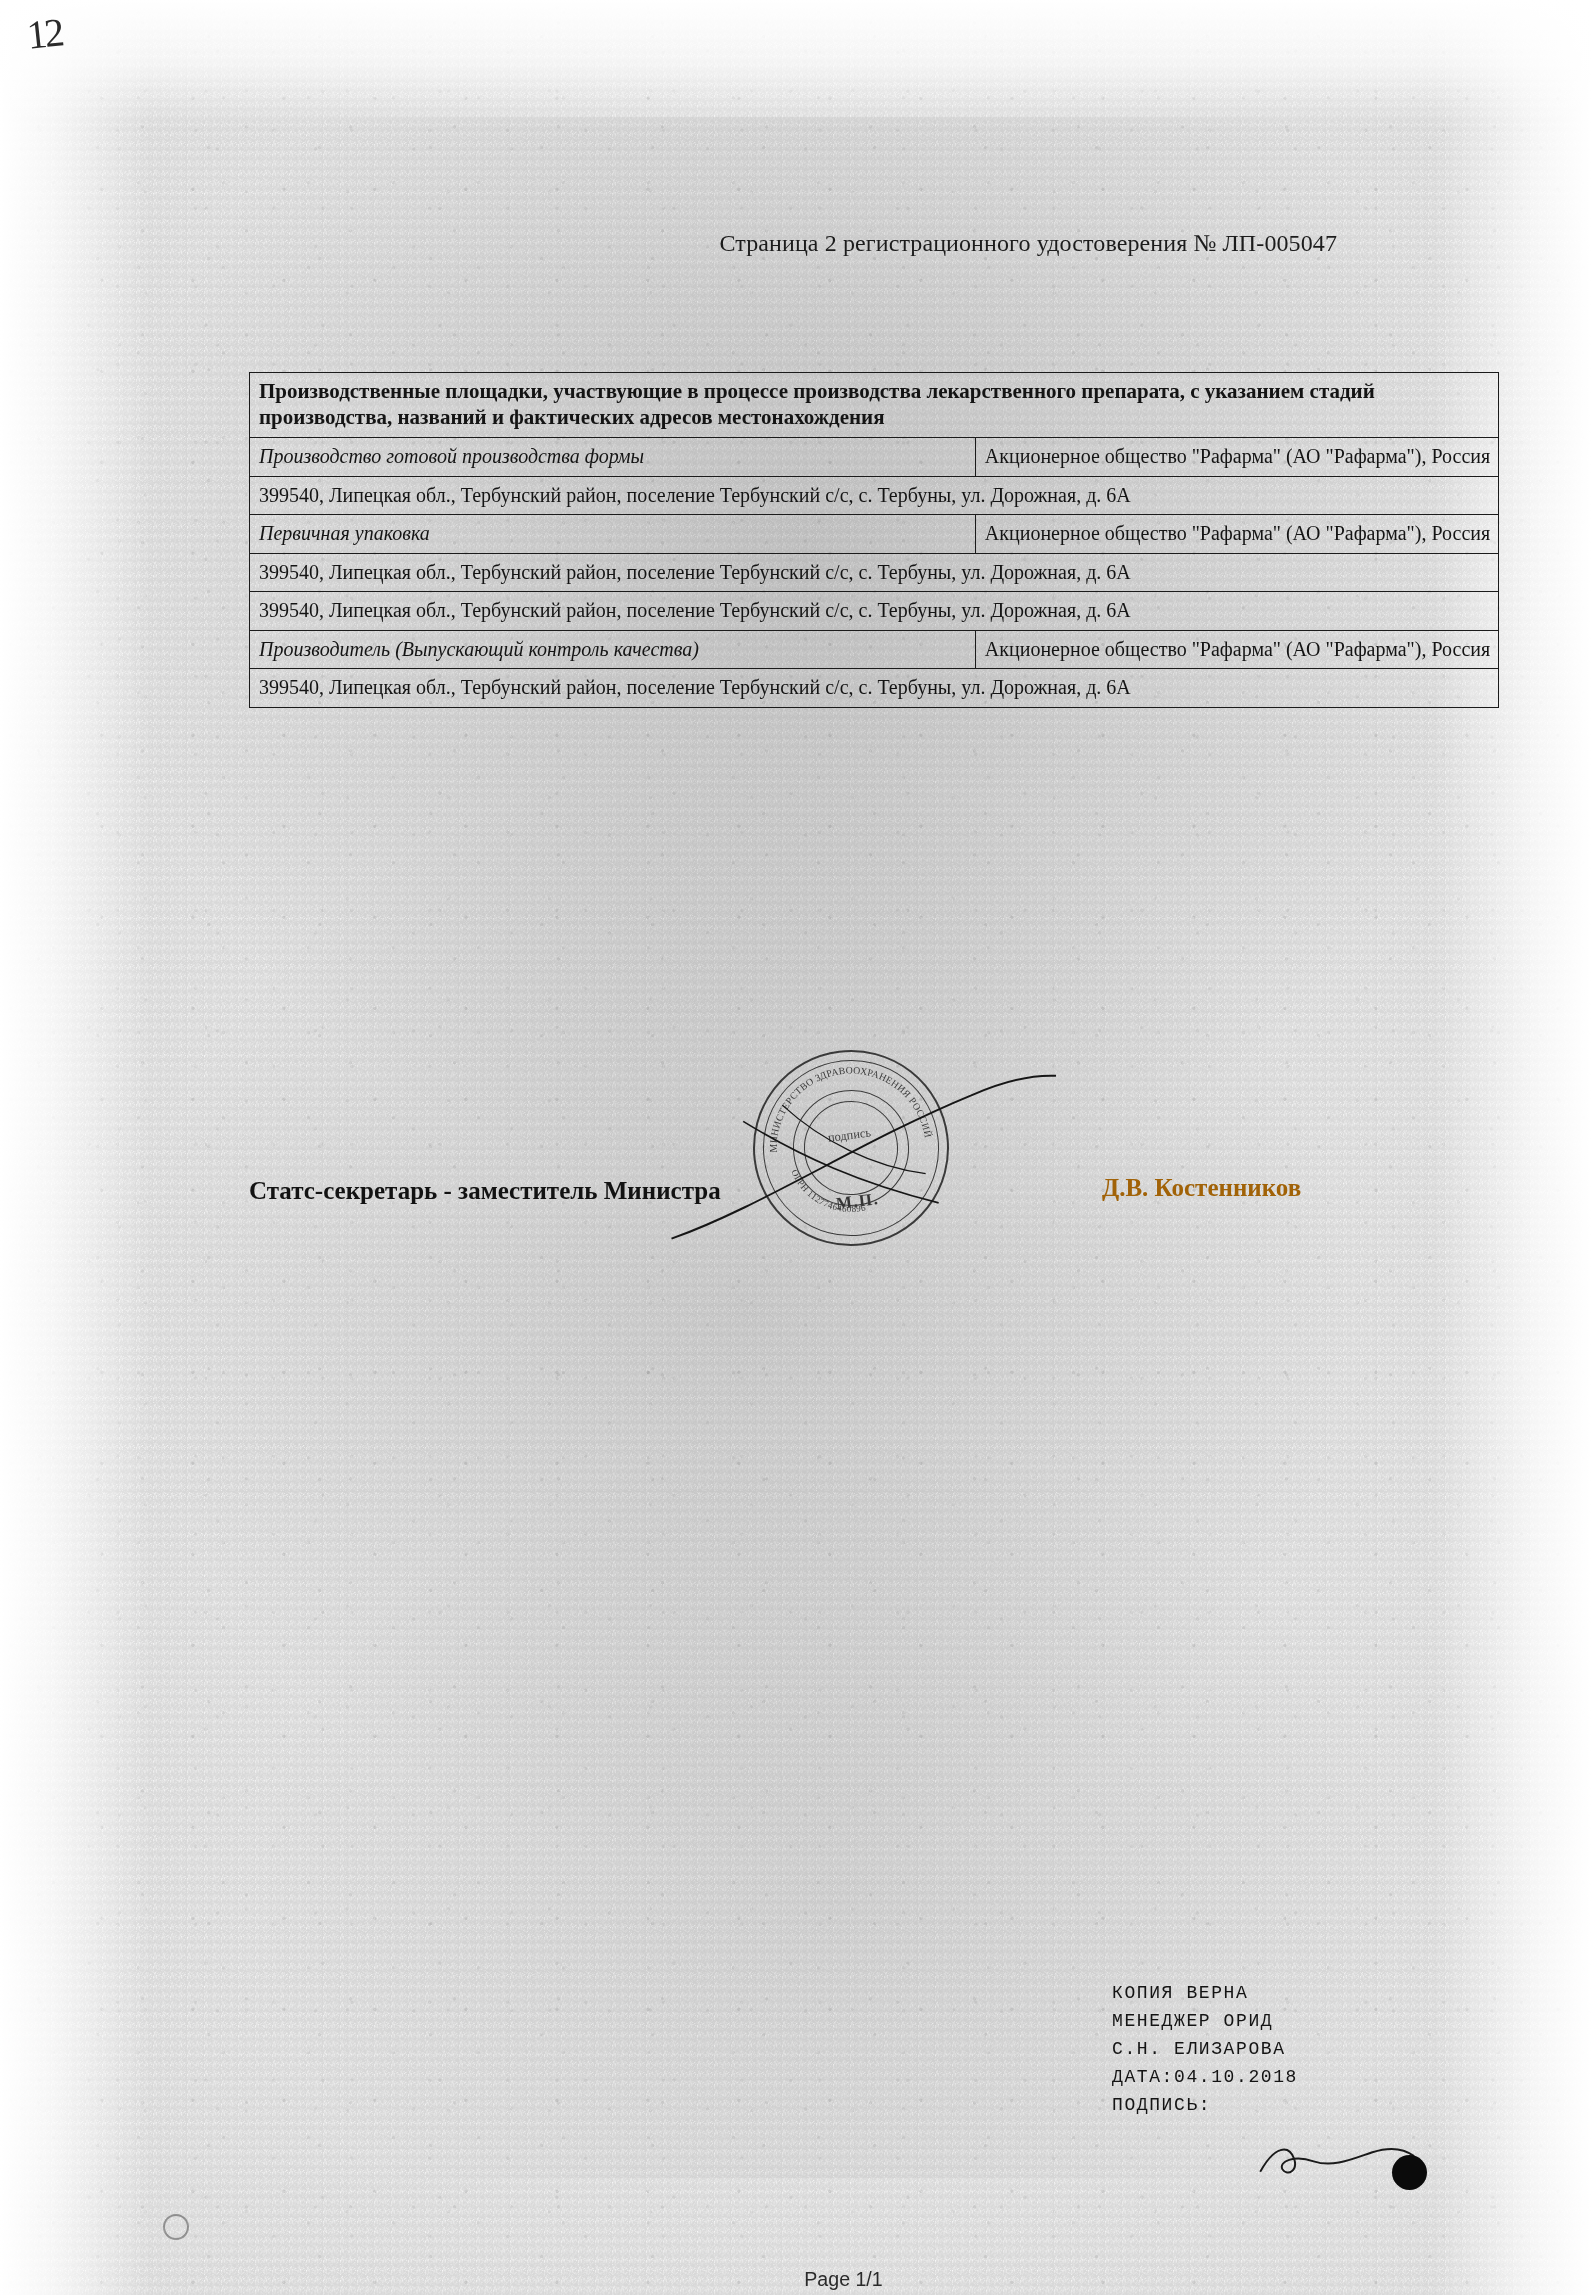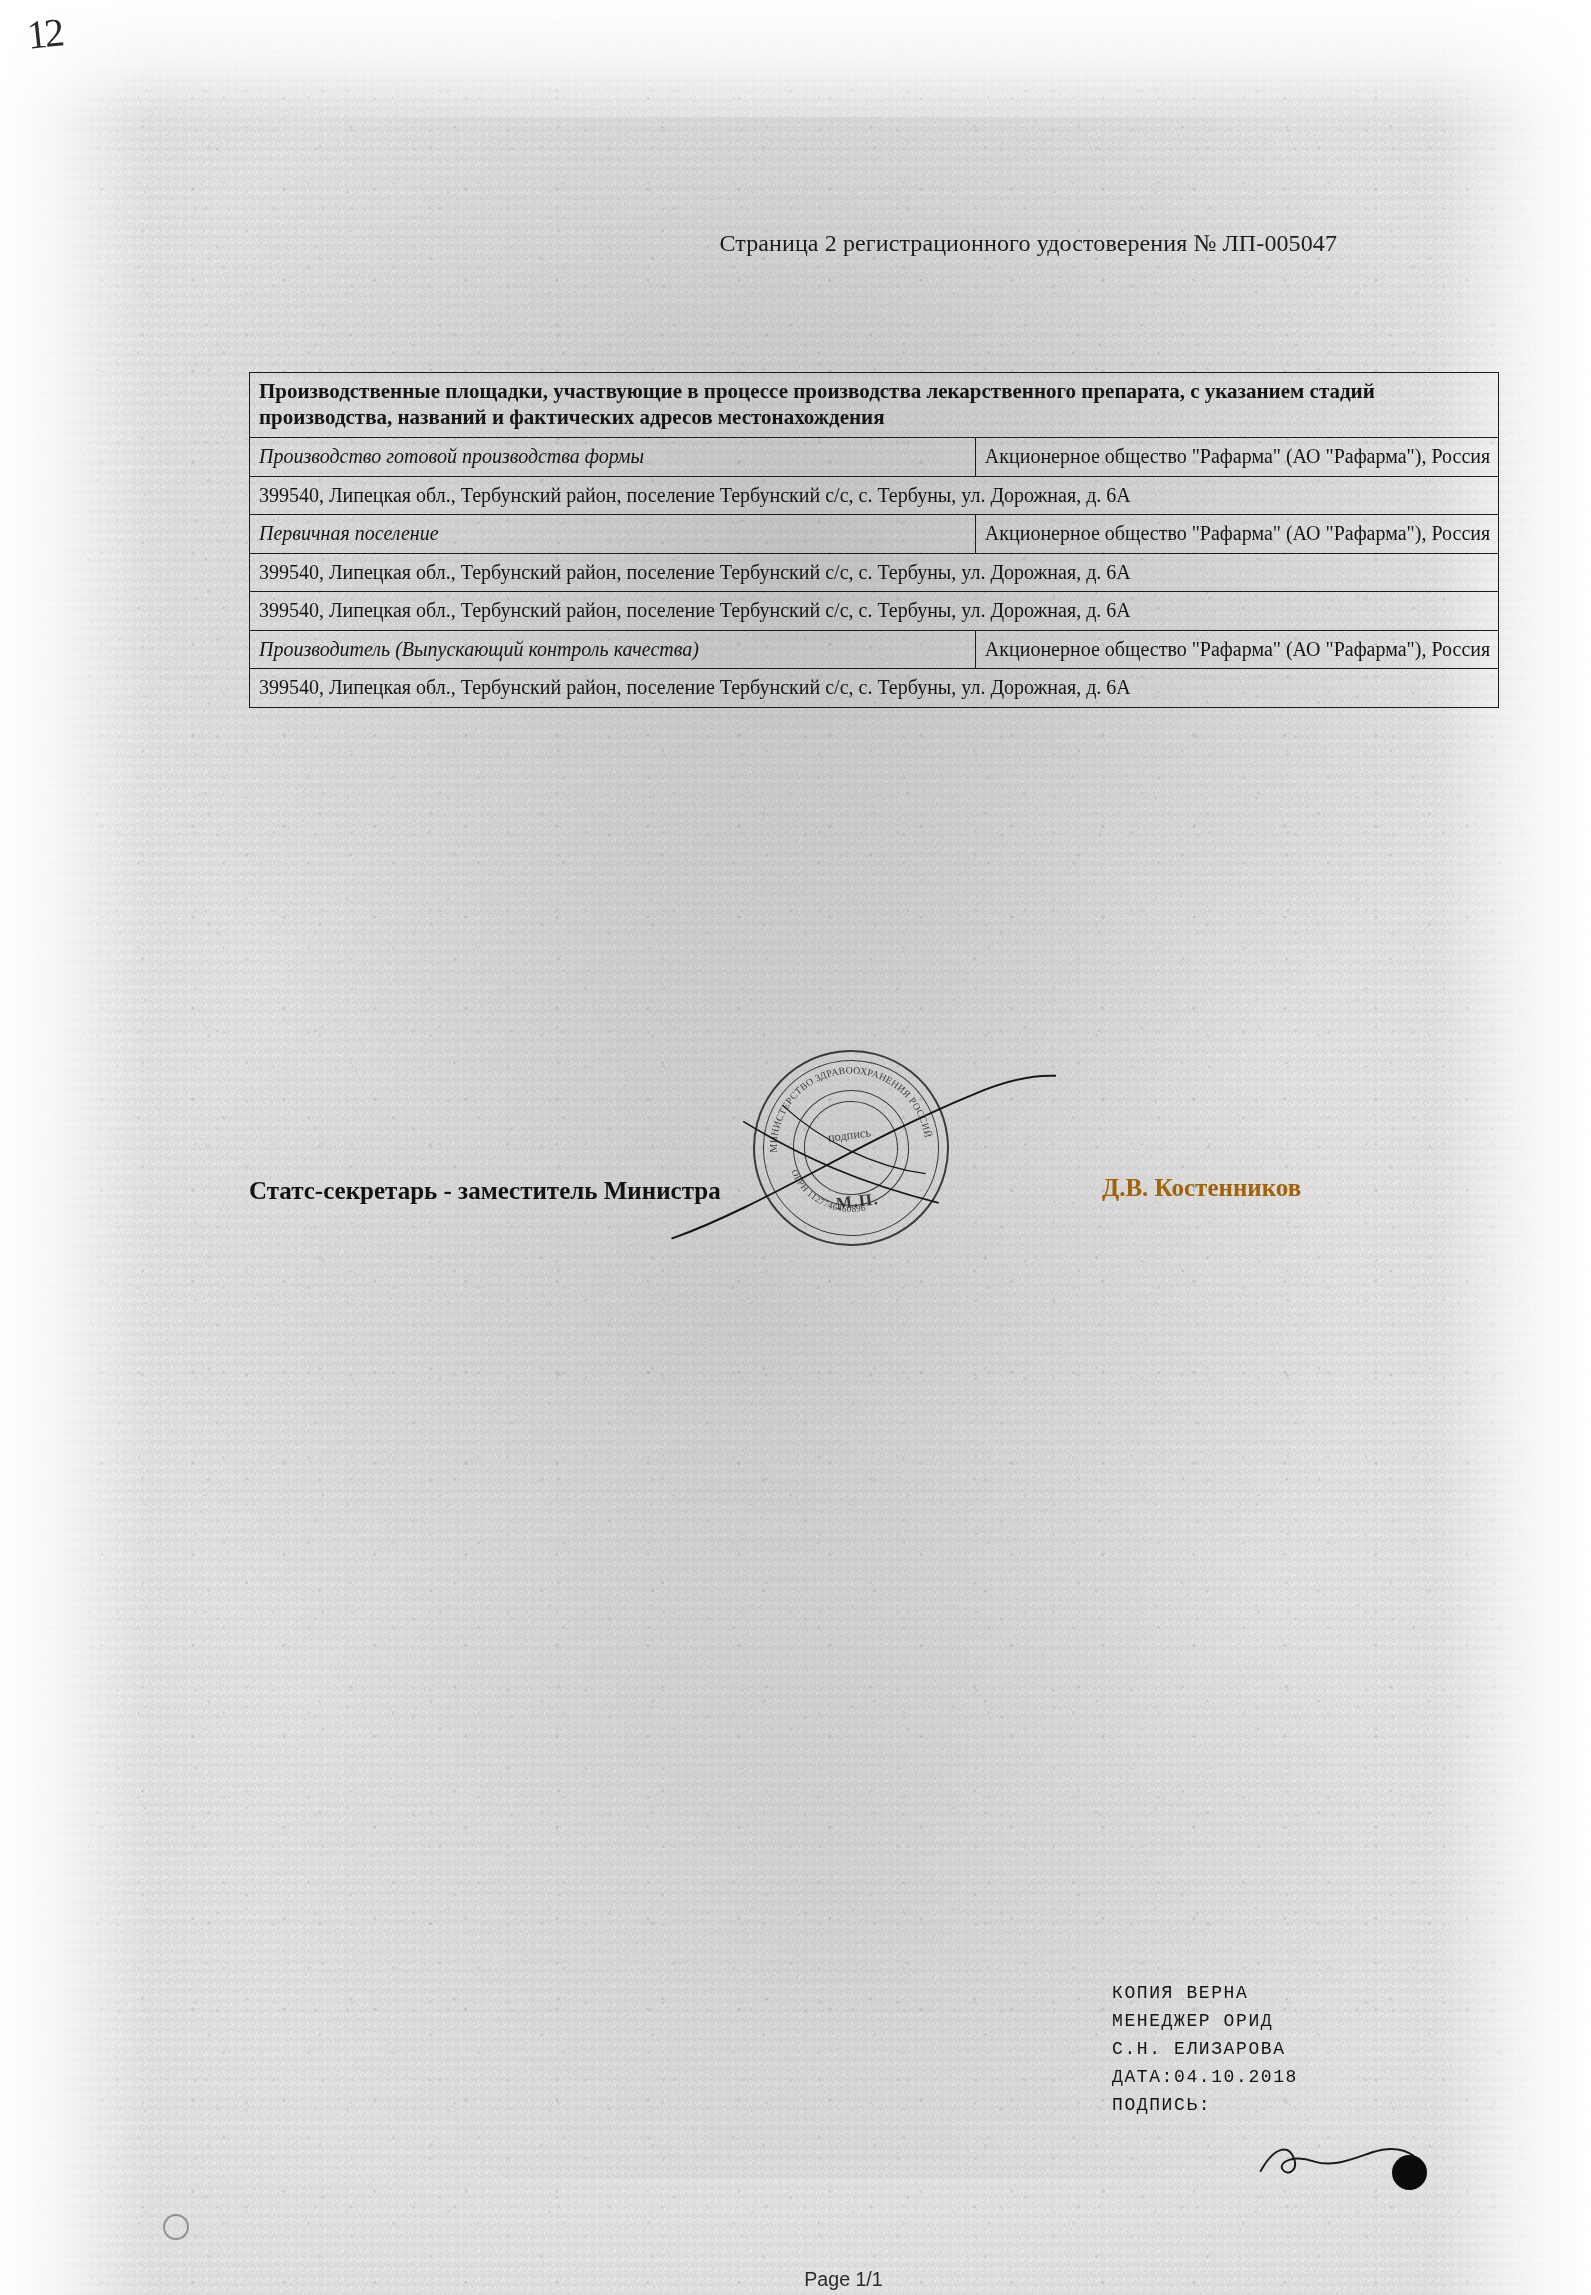--- a/index.html
+++ b/index.html
@@ -292,21 +292,21 @@
 
       <tr>
         <td class="stage-cell">Производство готовой производства формы</td>
         <td class="org-cell">Акционерное общество "Рафарма" (АО "Рафарма"), Россия</td>
       </tr>
       <tr>
         <td class="addr-cell" colspan="2">399540, Липецкая обл., Тербунский район, поселение Тербунский с/с, с. Тербуны, ул. Дорожная, д. 6А</td>
       </tr>
 
       <tr>
-        <td class="stage-cell">Первичная поселение</td>
+        <td class="stage-cell">Первичная упаковка</td>
         <td class="org-cell">Акционерное общество "Рафарма" (АО "Рафарма"), Россия</td>
       </tr>
       <tr>
         <td class="addr-cell" colspan="2">399540, Липецкая обл., Тербунский район, поселение Тербунский с/с, с. Тербуны, ул. Дорожная, д. 6А</td>
       </tr>
 
       <tr>
         <td class="addr-cell" colspan="2">399540, Липецкая обл., Тербунский район, поселение Тербунский с/с, с. Тербуны, ул. Дорожная, д. 6А</td>
       </tr>
 

